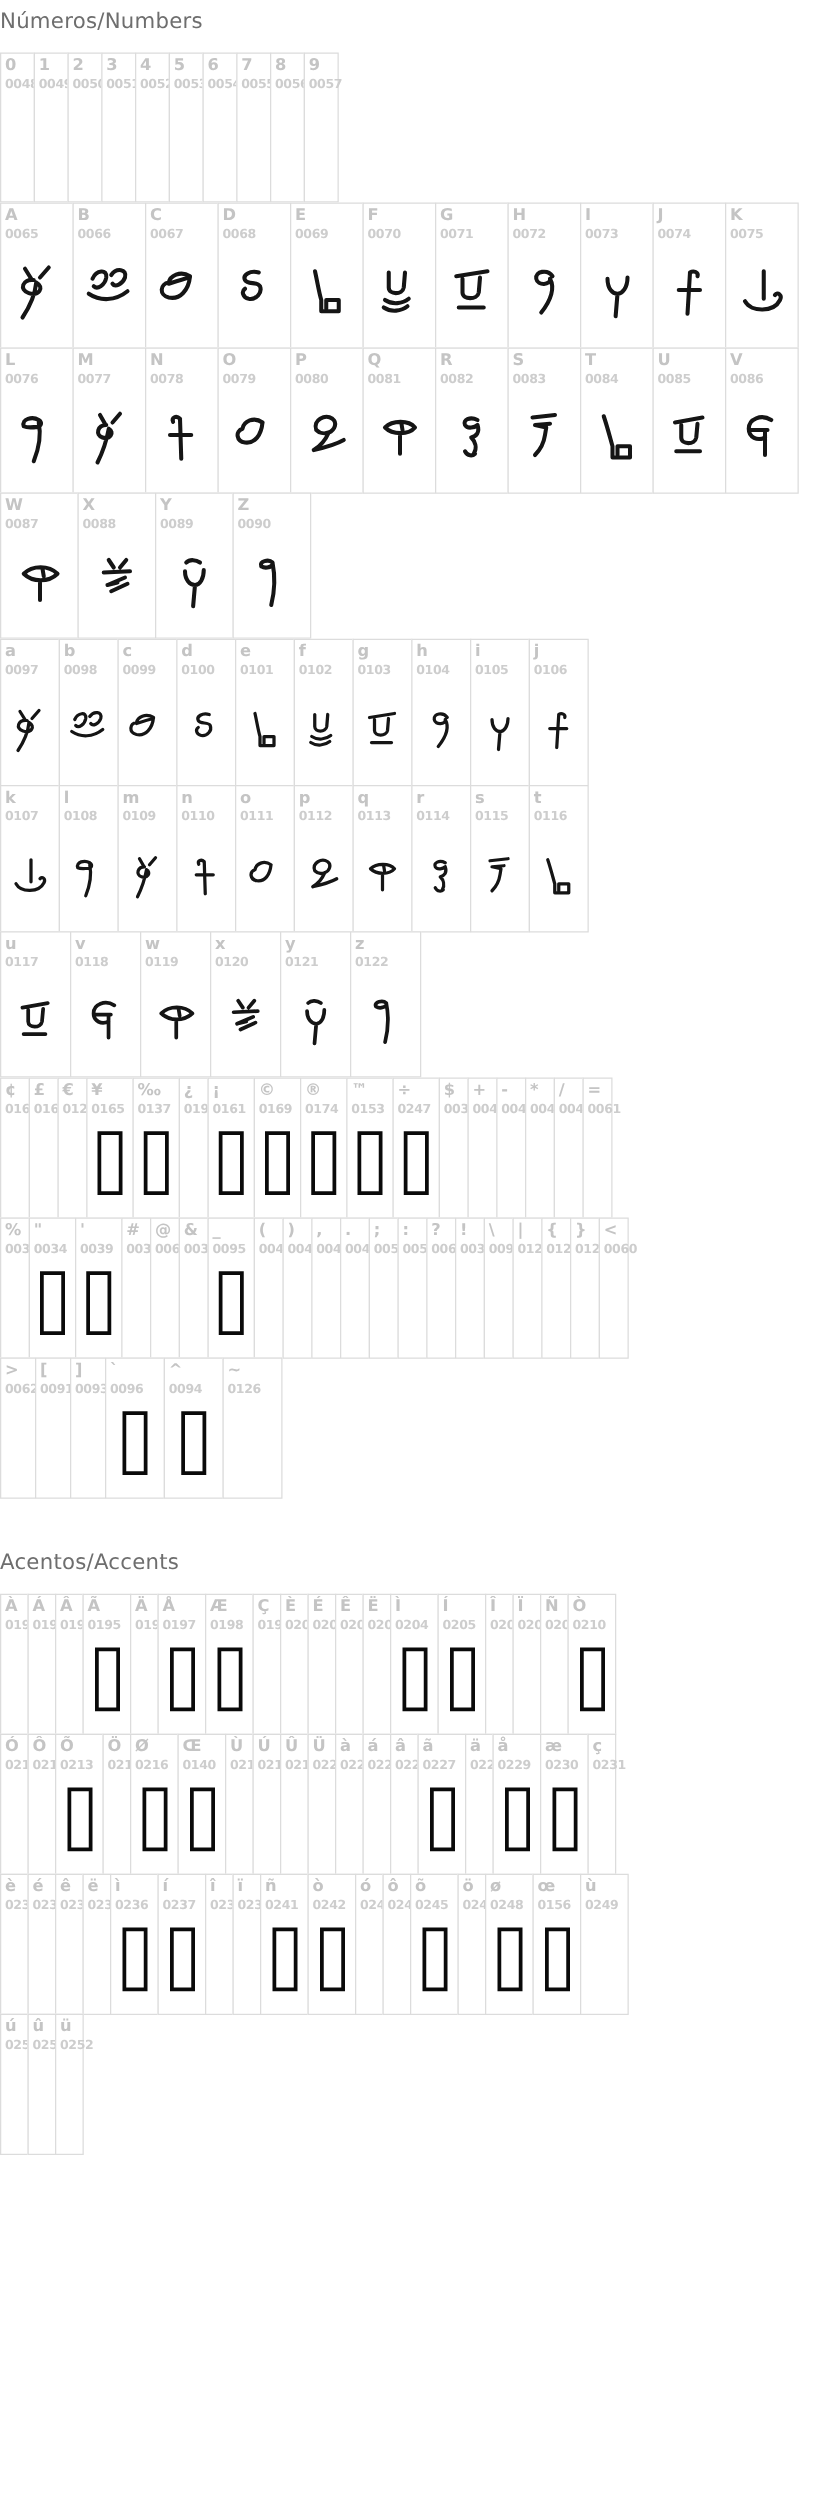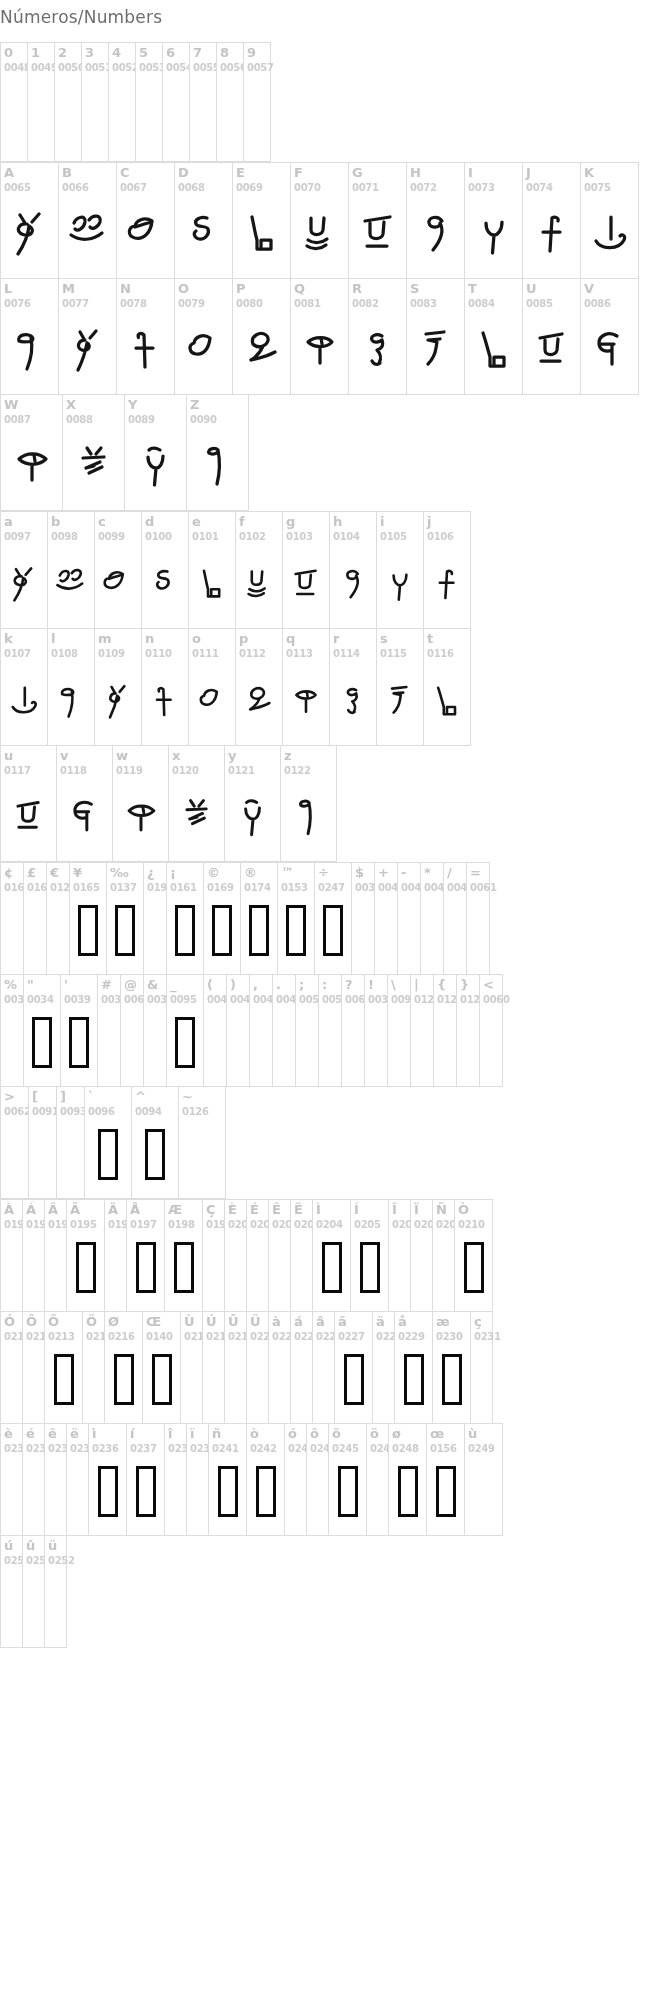--- a/index.html
+++ b/index.html
@@ -823,20 +823,21 @@
           </div>
         </div>
         <div class="cell xwide">
           <div class="cell-ch">~</div>
           <div class="cell-code">0126</div>
           <div class="glyph-area"></div>
         </div>
       </div>
     </section>
     <section class="section">
+      <div class="section-title">Acentos/Accents</div>
       <div class="grid-row row-acc">
         <div class="cell">
           <div class="cell-ch">À</div>
           <div class="cell-code">0192</div>
           <div class="glyph-area"></div>
         </div>
         <div class="cell">
           <div class="cell-ch">Á</div>
           <div class="cell-code">0193</div>
           <div class="glyph-area"></div>

